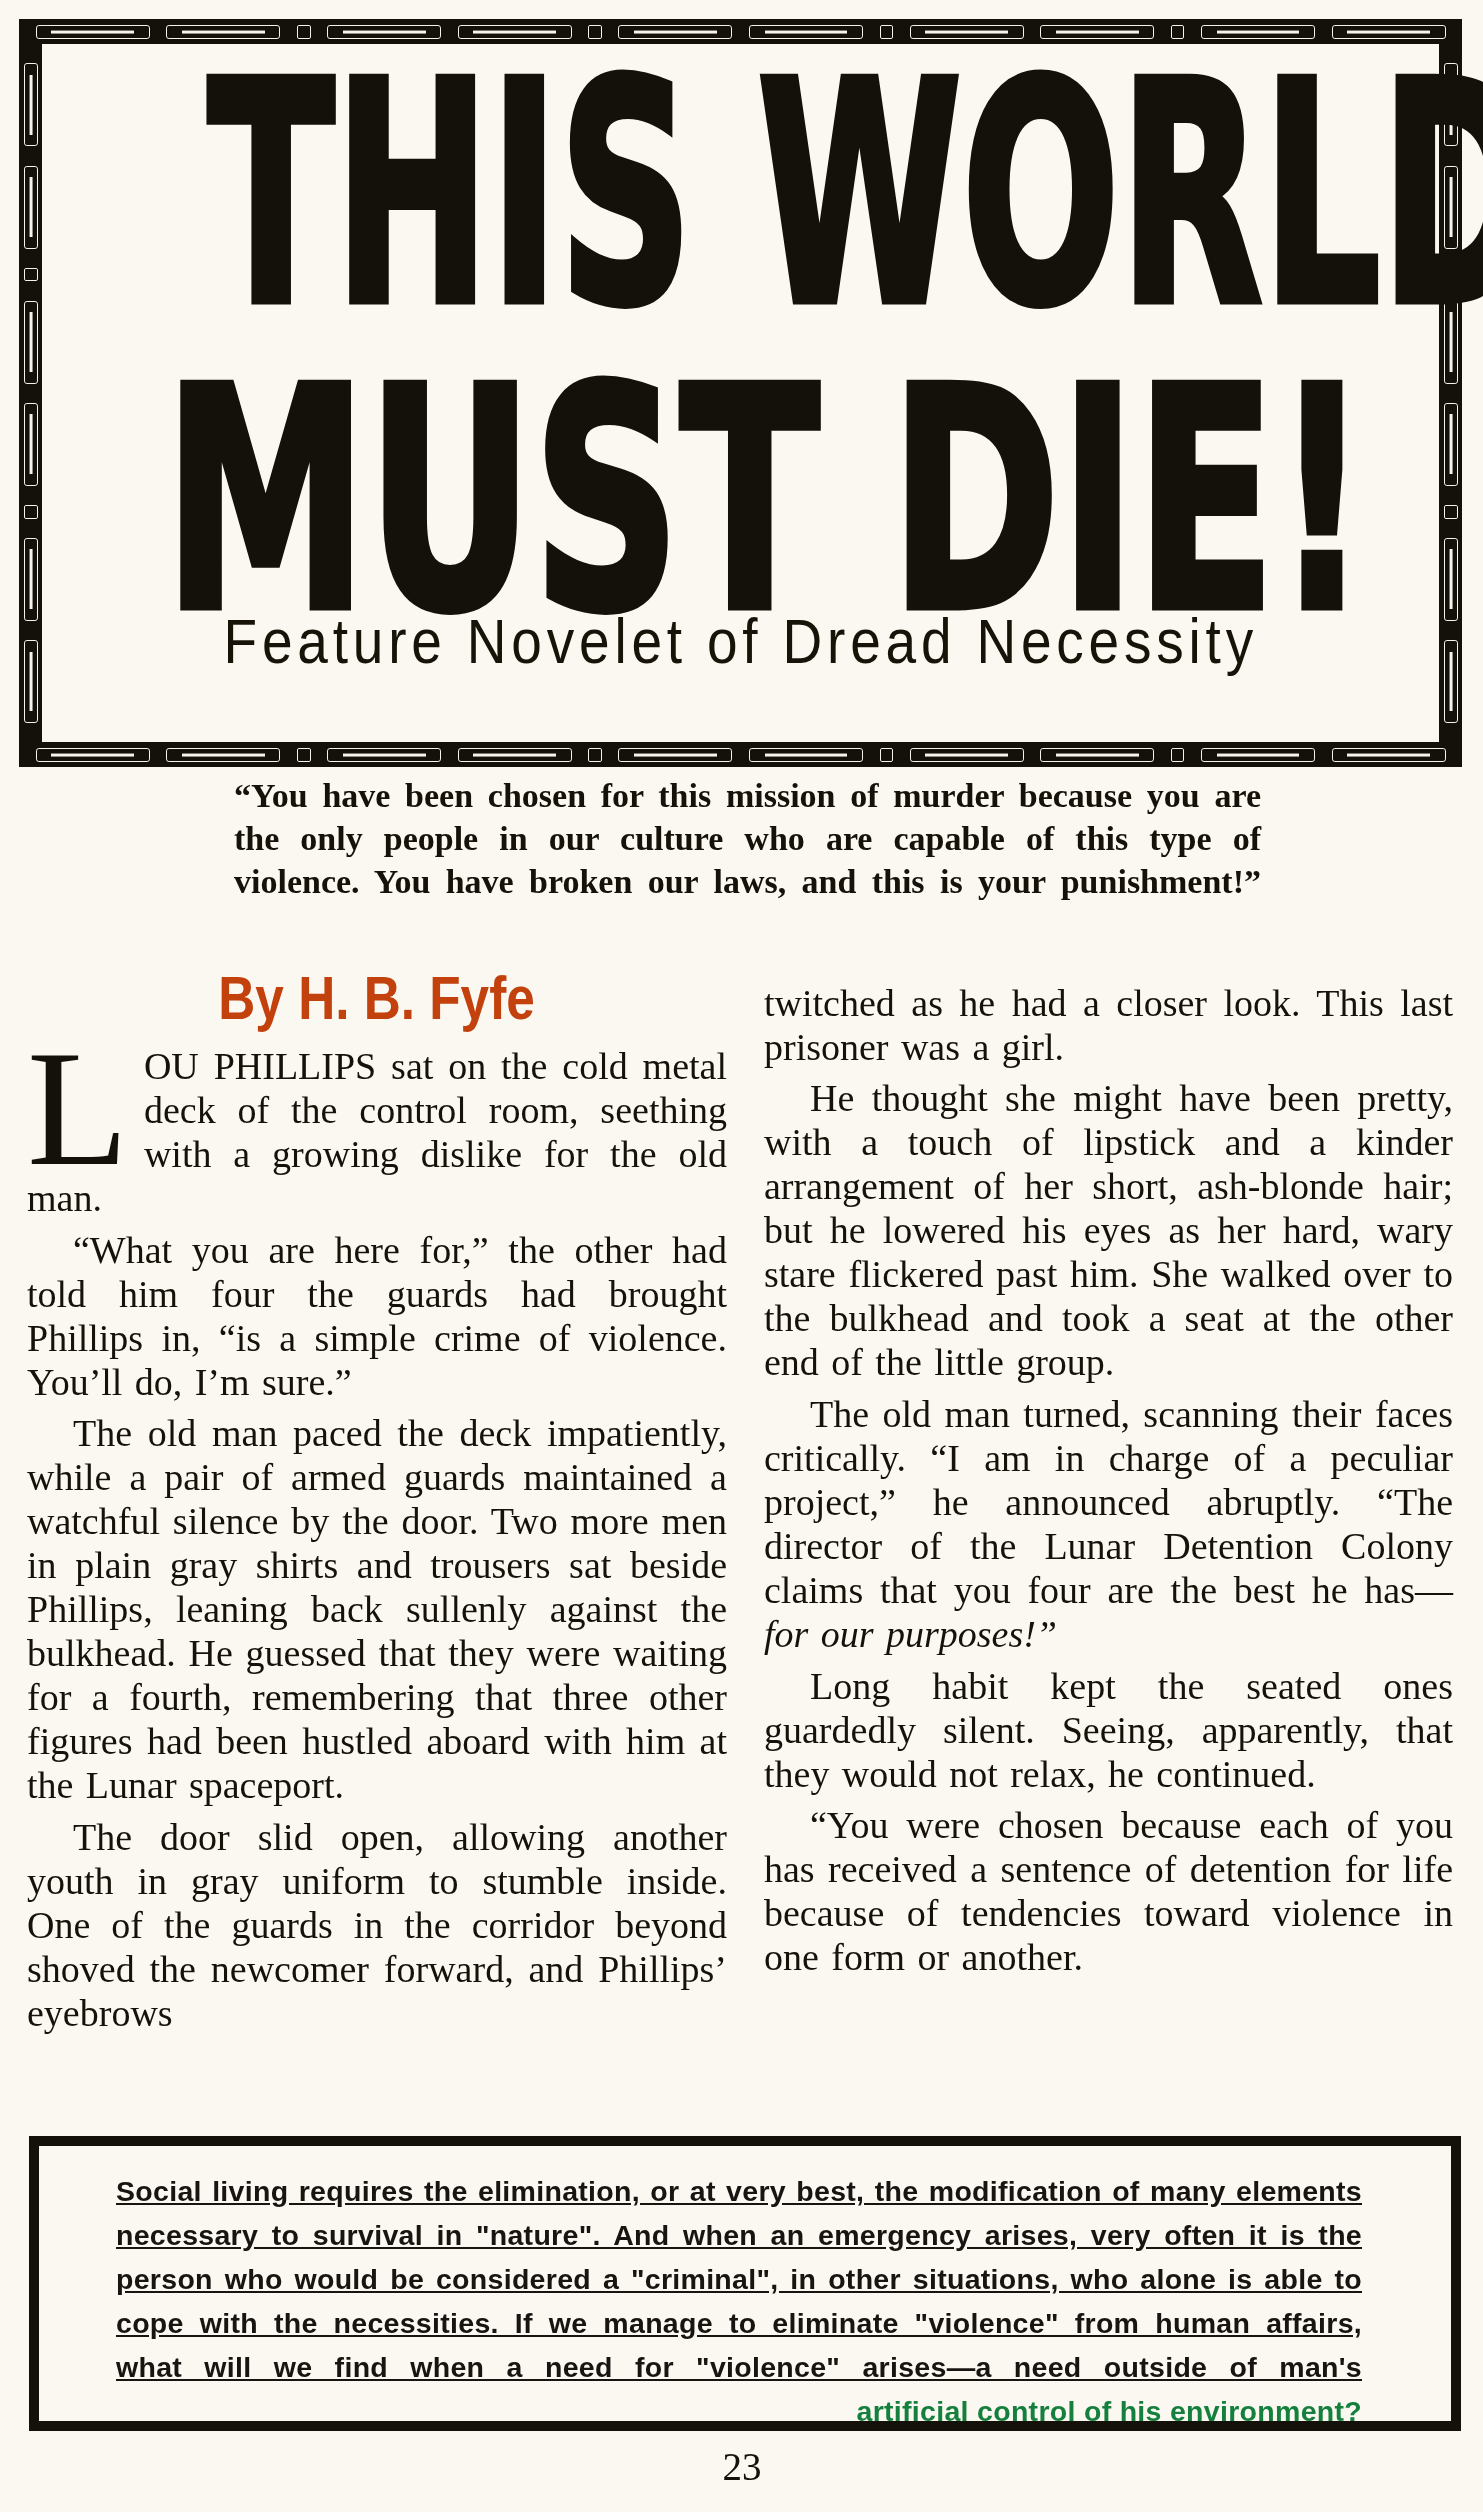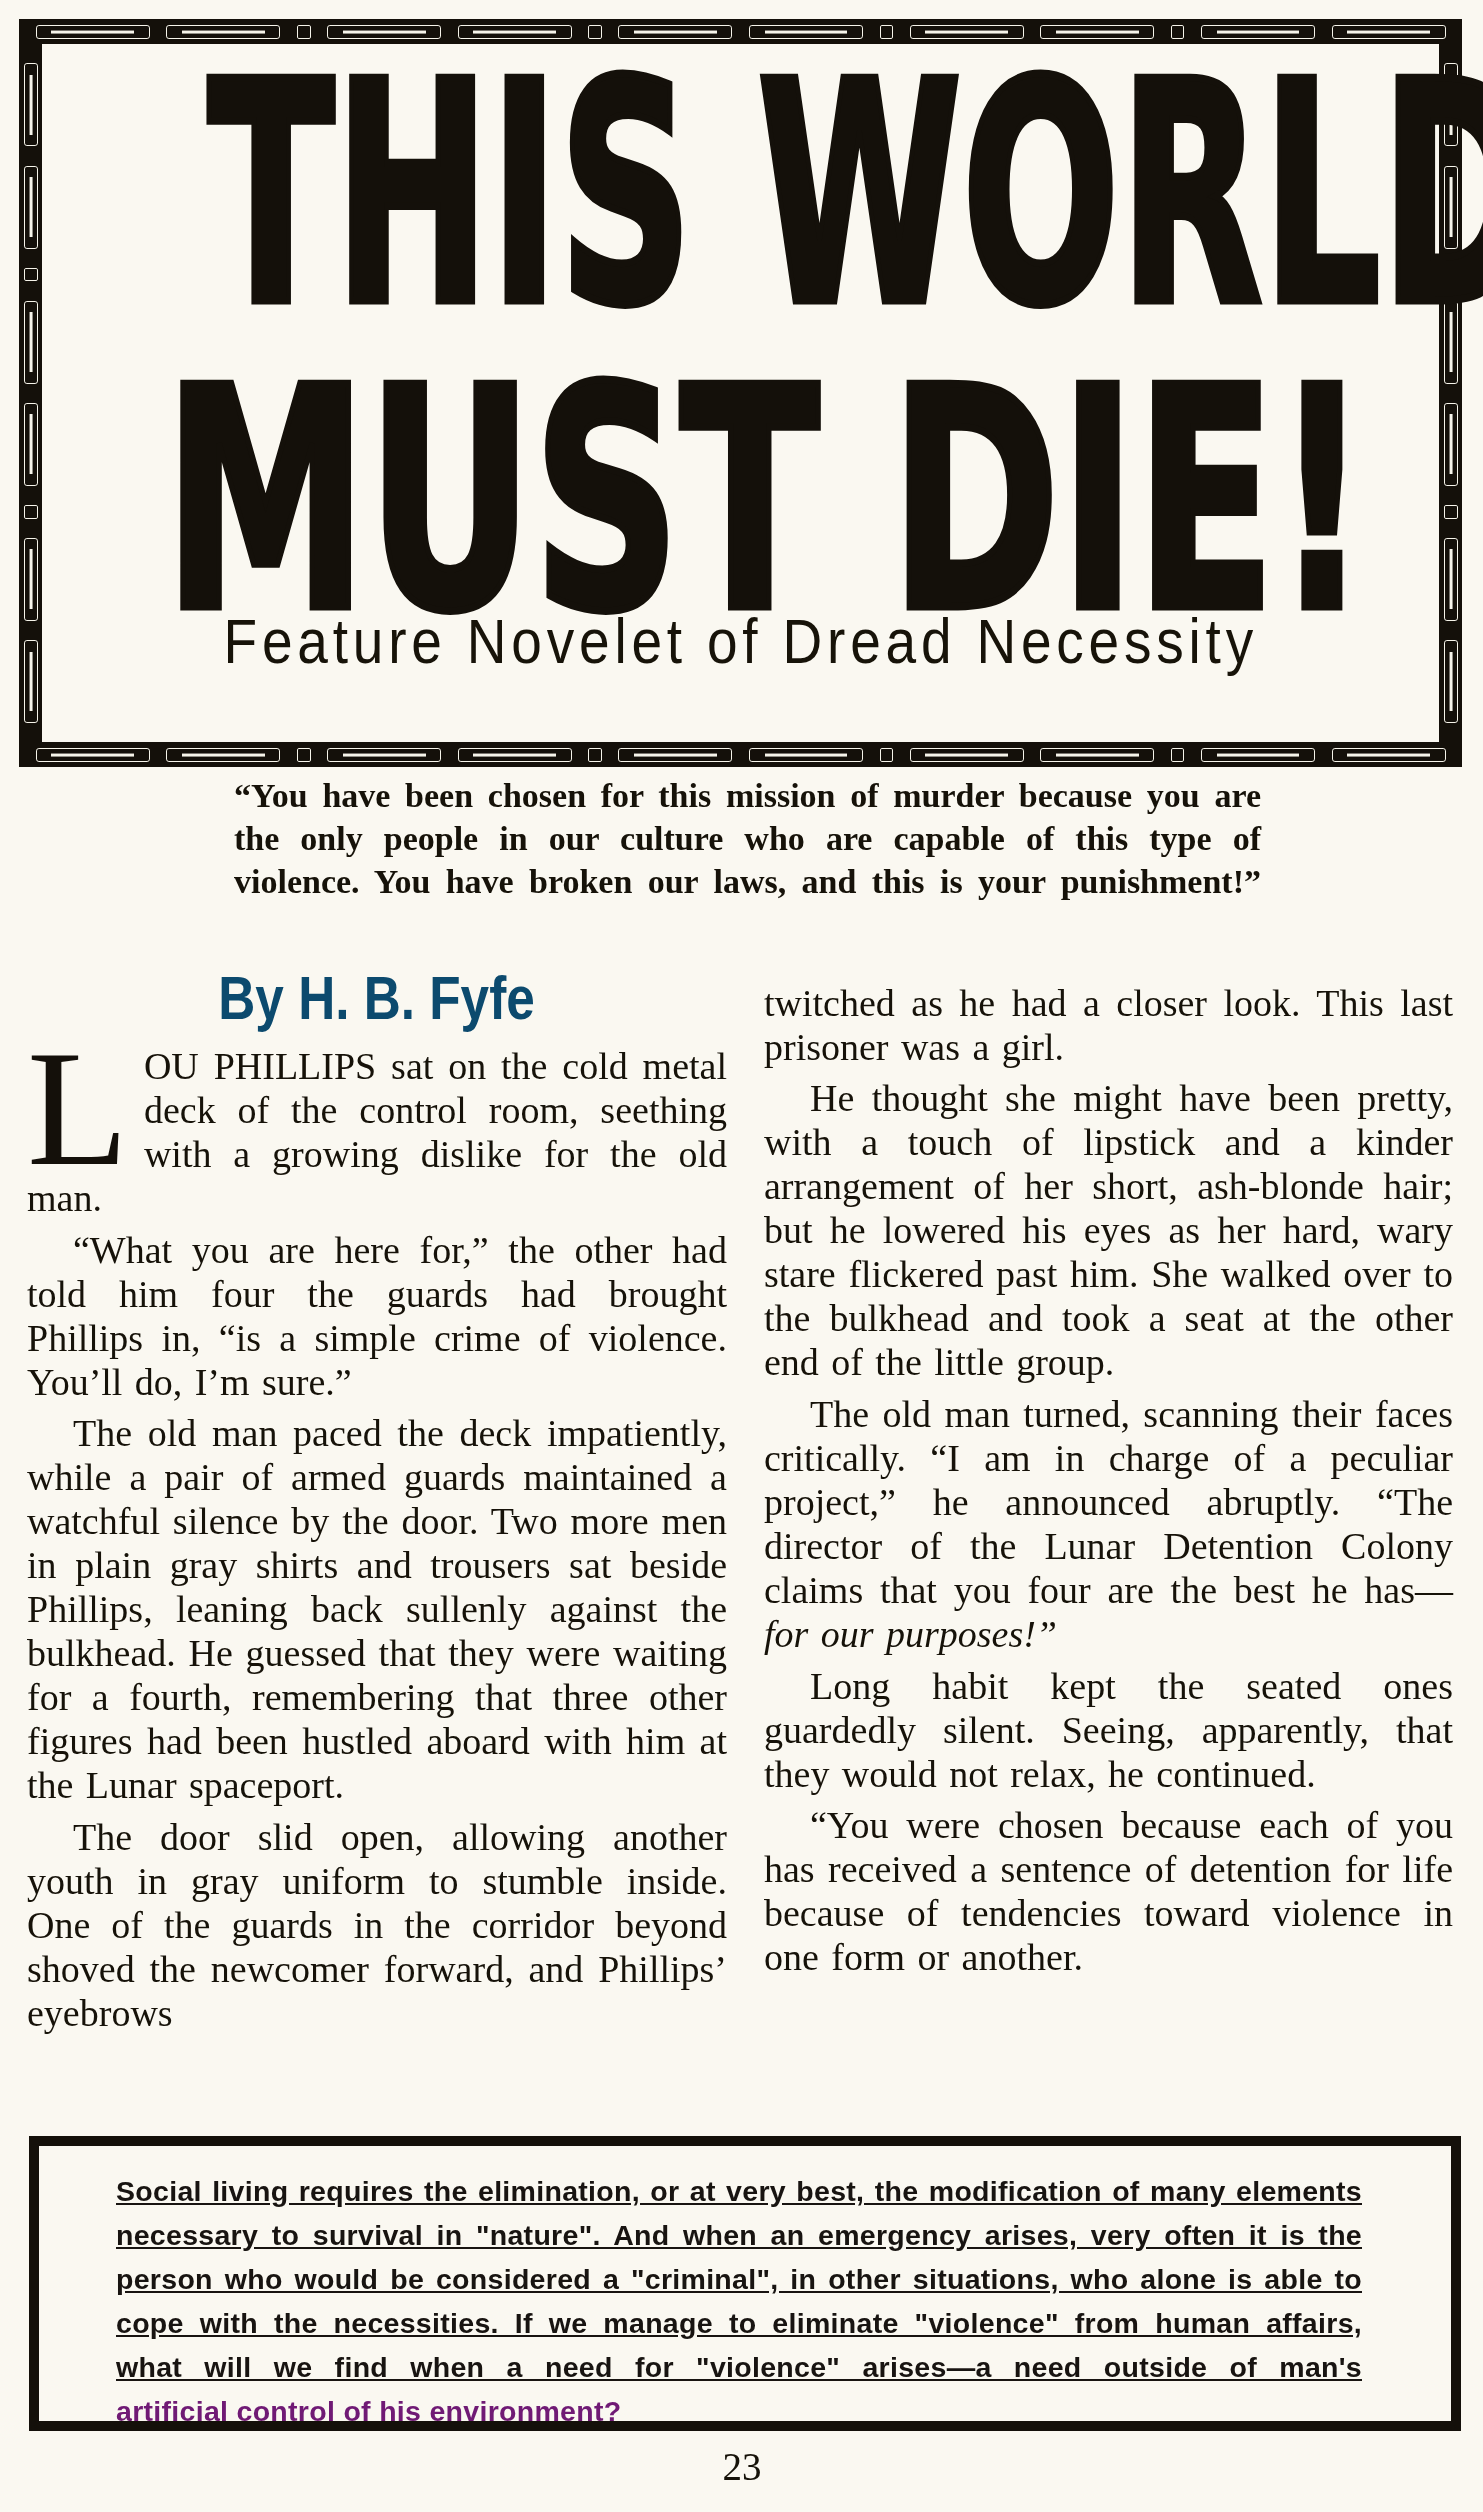--- a/index.html
+++ b/index.html
@@ -44,37 +44,37 @@
     text-align:justify;text-align-last:justify;word-spacing:4.8px;color:#161209;}
 
   
   .columns{position:absolute;top:969px;left:27px;width:1436px;display:flex;gap:37px;}
   .col{box-sizing:border-box;}
   .col-left{width:700px;}
   .col-right{width:689px;padding-top:11.6px;}
   .col p{margin:0 0 7.7px 0;font-size:38px;line-height:44px;text-align:justify;word-spacing:2.9px;}
   .col p.indent{text-indent:46px;}
   .byline{font-family:"Liberation Sans",sans-serif;font-weight:700;font-size:54px;line-height:1.1;
-    text-align:center;margin:0 0 15.5px 0;color:#0c4a6e;white-space:nowrap;}
+    text-align:center;margin:0 0 15.5px 0;color:#c2410c;white-space:nowrap;}
   .byline>span{display:inline-block;transform:scale(0.95,1.12);transform-origin:50% 50%;}
   .dropcap{float:left;font-family:"Liberation Serif",serif;font-weight:400;
     font-size:166px;line-height:108px;padding:9.7px 15.5px 1.9px 0;color:#14100a;}
   .italic{font-style:italic;}
 
   
   .note-box{position:absolute;left:29px;top:2136px;width:1432px;height:295px;
     box-sizing:border-box;border:10.6px solid #14100a;background:transparent;}
   .note-text{margin:23px 89px 0 77px;
     font-family:"Liberation Sans",sans-serif;font-weight:700;
     font-size:28.5px;line-height:44px;letter-spacing:0.3px;word-spacing:1.9px;
     text-align:justify;text-align-last:justify;color:#181411;text-decoration:underline;}
   .note-last{margin:0 89px 0 77px;
     font-family:"Liberation Sans",sans-serif;font-weight:700;
     font-size:28.5px;line-height:44px;letter-spacing:0.3px;
-    text-align:left;color:#701a75;}
+    text-align:right;color:#15803d;}
 
   .page-number{position:absolute;top:2444px;left:0;right:0;text-align:center;
     font-size:39px;font-family:"Liberation Serif",serif;color:#161209;}
 </style>
 </head>
 <body>
 
 <div class="banner">
   <div class="band band-top">
       <span class="cell"></span>

